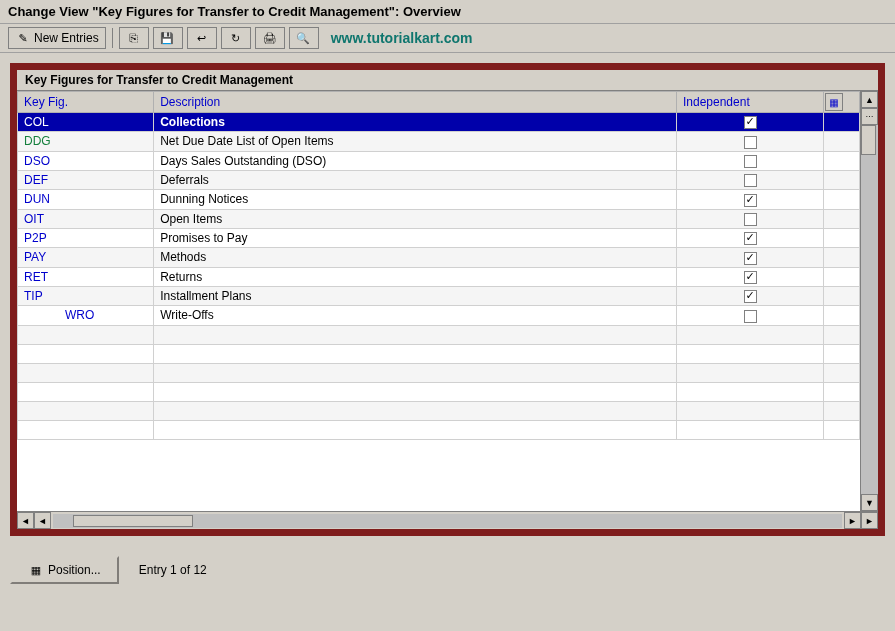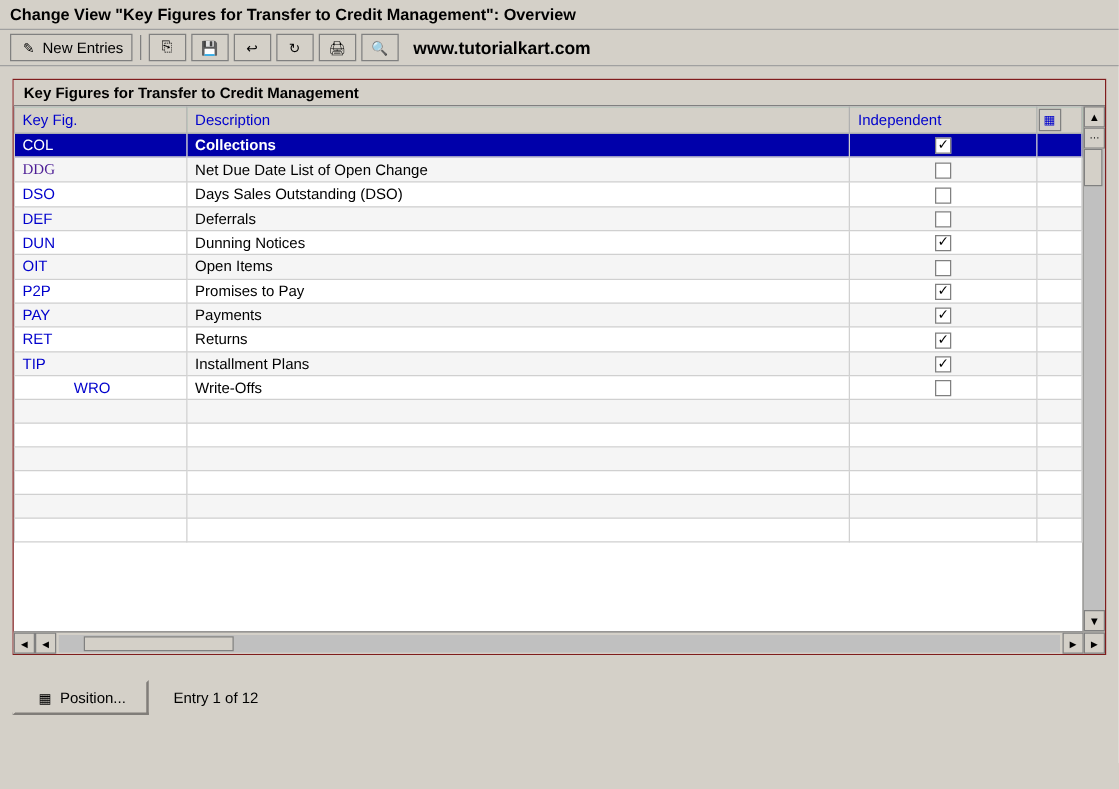--- a/index.html
+++ b/index.html
@@ -52,34 +52,34 @@
     }
 
     .toolbar-separator {
       width: 1px;
       height: 20px;
       background: #808080;
       margin: 0 2px;
     }
 
     .watermark {
-      color: #000000;
+      color: #0f766e;
       font-size: 14px;
       font-weight: bold;
       margin-left: 8px;
     }
 
     
     .main-content {
       padding: 10px;
     }
 
     
     .panel {
-      border: 1px solid #7f1d1d;
+      border: 7px solid #7f1d1d;
       background: #fff;
     }
 
     .panel-title {
       background: #d4d0c8;
       padding: 3px 8px;
       font-weight: bold;
       font-size: 12px;
       border-bottom: 1px solid #808080;
     }
@@ -341,22 +341,22 @@
             </tr>
           </thead>
           <tbody id="table-body">
           <tr class="selected">
                 <td style="color: white; margin-left: 22px;">COL</td>
                 <td style="color: white; font-weight: bold;">Collections</td>
                 <td style="text-align: center;"><span class="cb checked"></span></td>
                 <td style="width: 22px;"></td>
               </tr>
               <tr>
-                <td style="color: #4c1d95; font-family: Liberation Serif, serif;">DDG</td>
-                <td>Net Due Date List of Open Change</td>
+                <td style="color: #15803d;">DDG</td>
+                <td>Net Due Date List of Open Items</td>
                 <td style="text-align: center;"><span class="cb"></span></td>
                 <td style="width: 22px;"></td>
               </tr>
               <tr>
                 <td style="color: rgb(0, 0, 204);">DSO</td>
                 <td>Days Sales Outstanding (DSO)</td>
                 <td style="text-align: center;"><span class="cb"></span></td>
                 <td style="width: 22px;"></td>
               </tr>
               <tr>
@@ -378,21 +378,21 @@
                 <td style="width: 22px;"></td>
               </tr>
               <tr>
                 <td style="color: rgb(0, 0, 204);">P2P</td>
                 <td>Promises to Pay</td>
                 <td style="text-align: center;"><span class="cb checked"></span></td>
                 <td style="width: 22px;"></td>
               </tr>
               <tr>
                 <td style="color: rgb(0, 0, 204);">PAY</td>
-                <td>Payments</td>
+                <td>Methods</td>
                 <td style="text-align: center;"><span class="cb checked"></span></td>
                 <td style="width: 22px;"></td>
               </tr>
               <tr>
                 <td style="color: rgb(0, 0, 204);">RET</td>
                 <td>Returns</td>
                 <td style="text-align: center;"><span class="cb checked"></span></td>
                 <td style="width: 22px;"></td>
               </tr>
               <tr>

